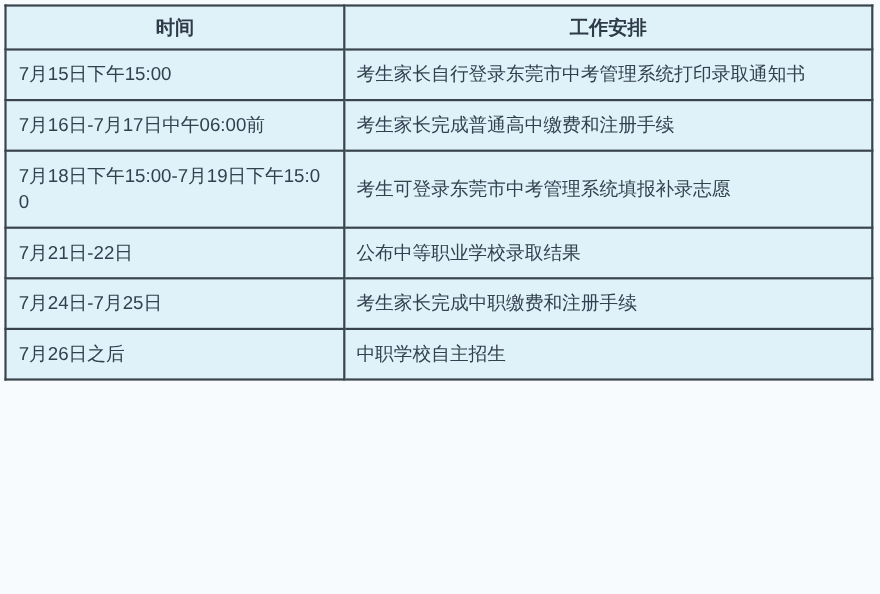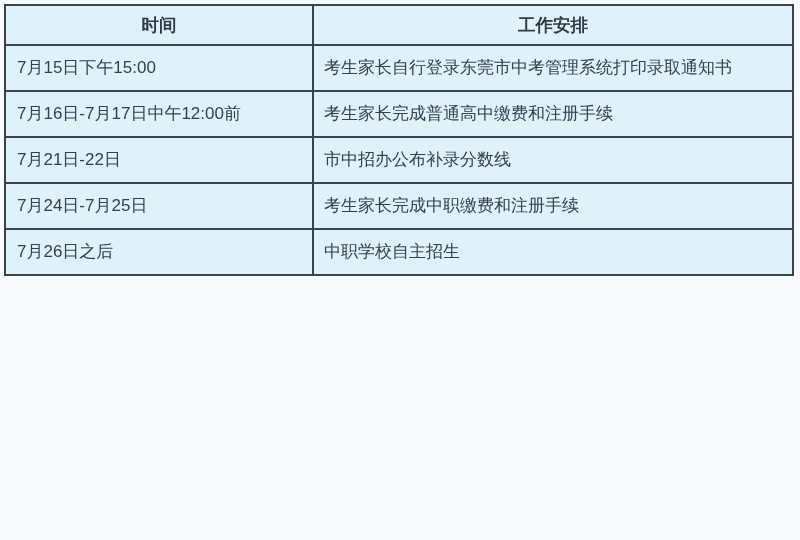--- a/index.html
+++ b/index.html
@@ -67,26 +67,30 @@
         <th>时间</th>
         <th>工作安排</th>
       </tr>
     </thead>
     <tbody>
       <tr>
         <td class="cell-time">7月15日下午15:00</td>
         <td class="cell-task">考生家长自行登录东莞市中考管理系统打印录取通知书</td>
       </tr>
       <tr>
-        <td class="cell-time">7月16日-7月17日中午12:00前</td>
+        <td class="cell-time">7月16日-7月17日中午06:00前</td>
         <td class="cell-task">考生家长完成普通高中缴费和注册手续</td>
       </tr>
       <tr>
+        <td class="cell-time">7月18日下午15:00-7月19日下午15:00</td>
+        <td class="cell-task">考生可登录东莞市中考管理系统填报补录志愿</td>
+      </tr>
+      <tr>
         <td class="cell-time">7月21日-22日</td>
-        <td class="cell-task">市中招办公布补录分数线</td>
+        <td class="cell-task">公布中等职业学校录取结果</td>
       </tr>
       <tr>
         <td class="cell-time">7月24日-7月25日</td>
         <td class="cell-task">考生家长完成中职缴费和注册手续</td>
       </tr>
       <tr>
         <td class="cell-time">7月26日之后</td>
         <td class="cell-task">中职学校自主招生</td>
       </tr>
     </tbody>

